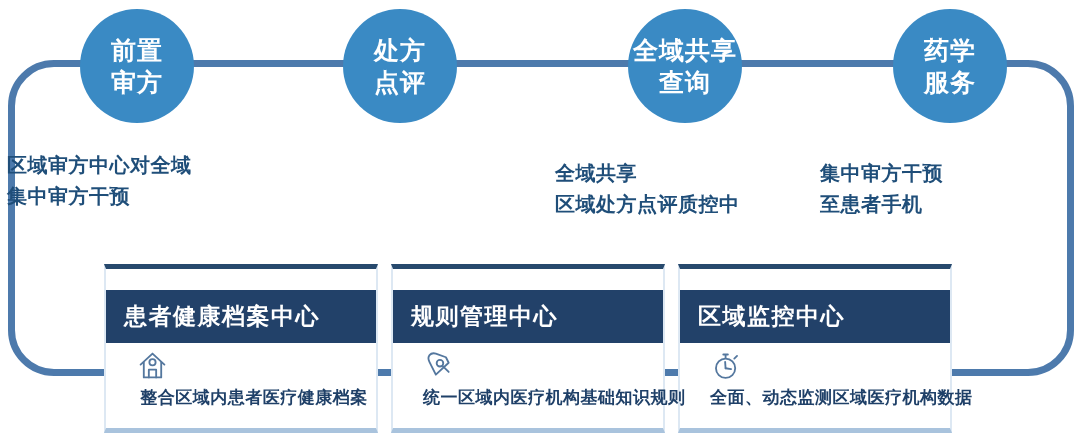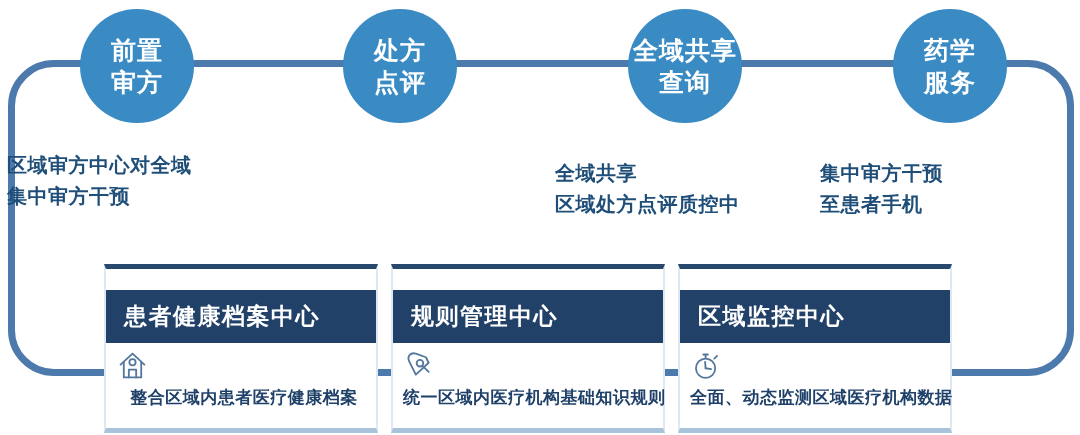--- a/index.html
+++ b/index.html
@@ -75,21 +75,21 @@
     background: #224169;
     color: #ffffff;
     font-size: 23px;
     font-weight: bold;
     line-height: 53px;
     padding-left: 18px;
     letter-spacing: 1.5px;
     white-space: nowrap;
     overflow: hidden;
   }
-  .card-body { padding: 6px 4px 0 10px; }
+  .card-body { padding: 6px 4px 0 30px; }
   .card-icon { display: block; width: 33px; height: 33px; }
   .card-icon * { stroke: #54779e; fill: none; stroke-width: 2; stroke-linecap: round; stroke-linejoin: round; }
   .card-desc {
     margin-top: 4px;
     text-align: center;
     color: #1f4068;
     font-weight: bold;
     font-size: 17px;
     letter-spacing: 0.5px;
     white-space: nowrap;

